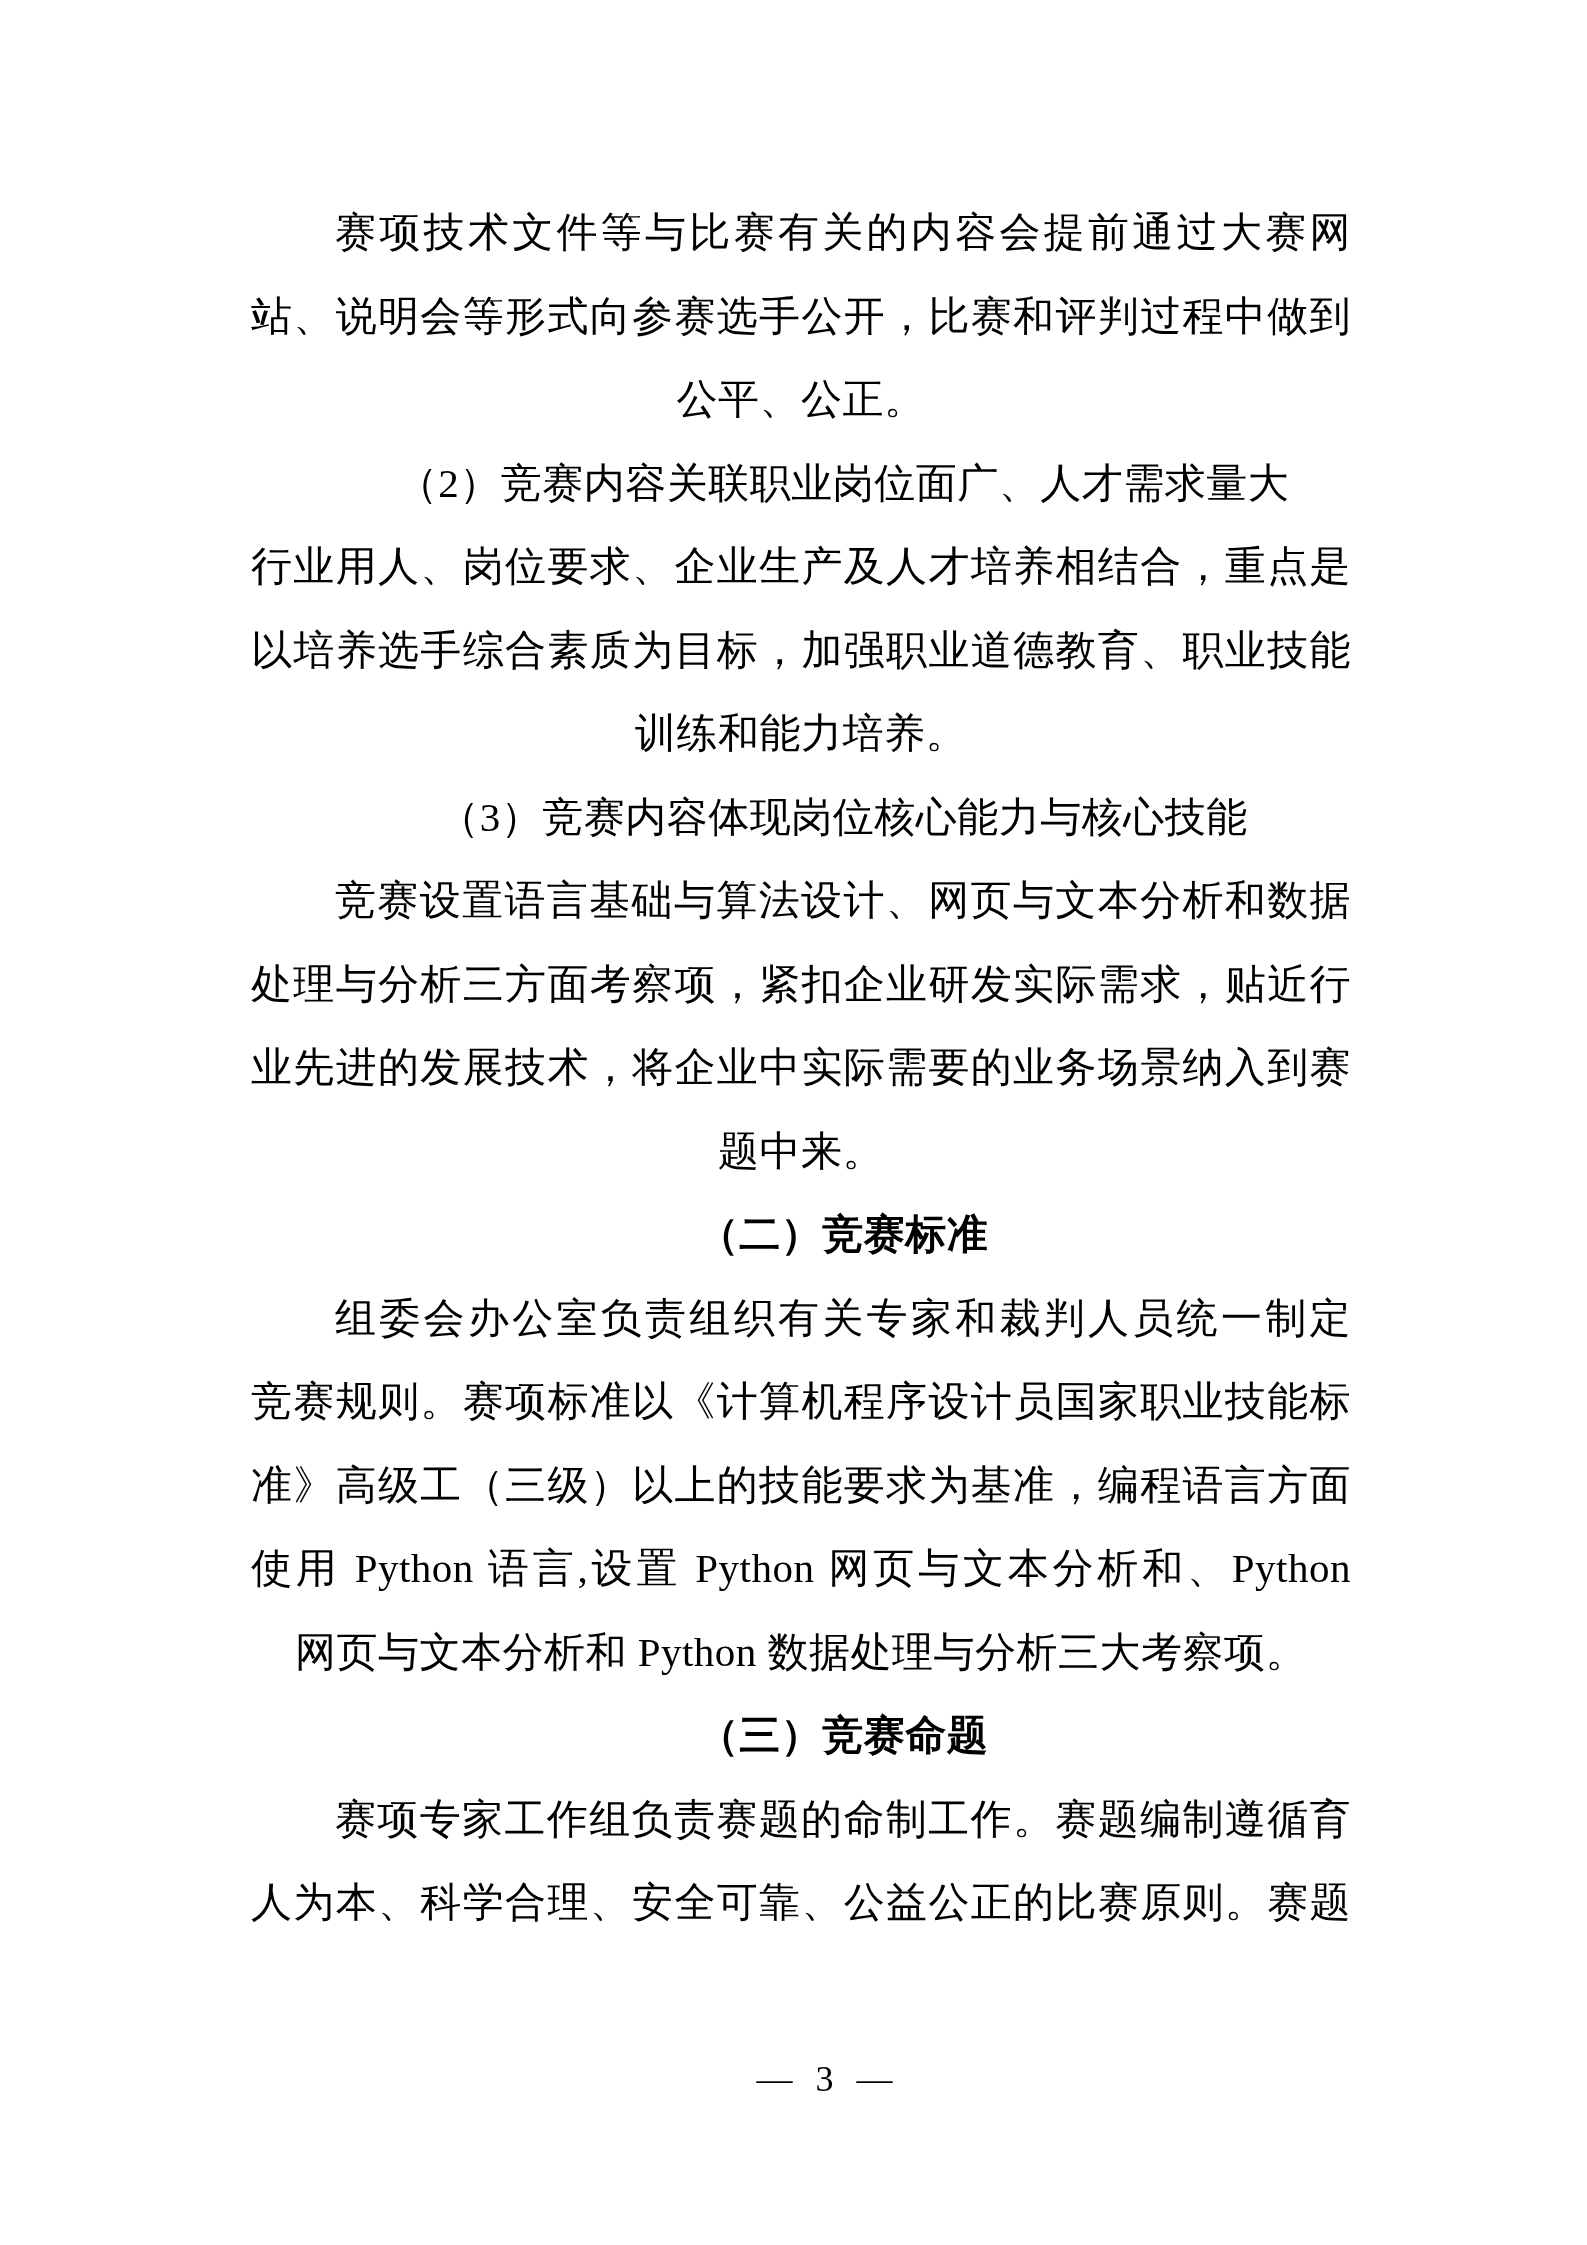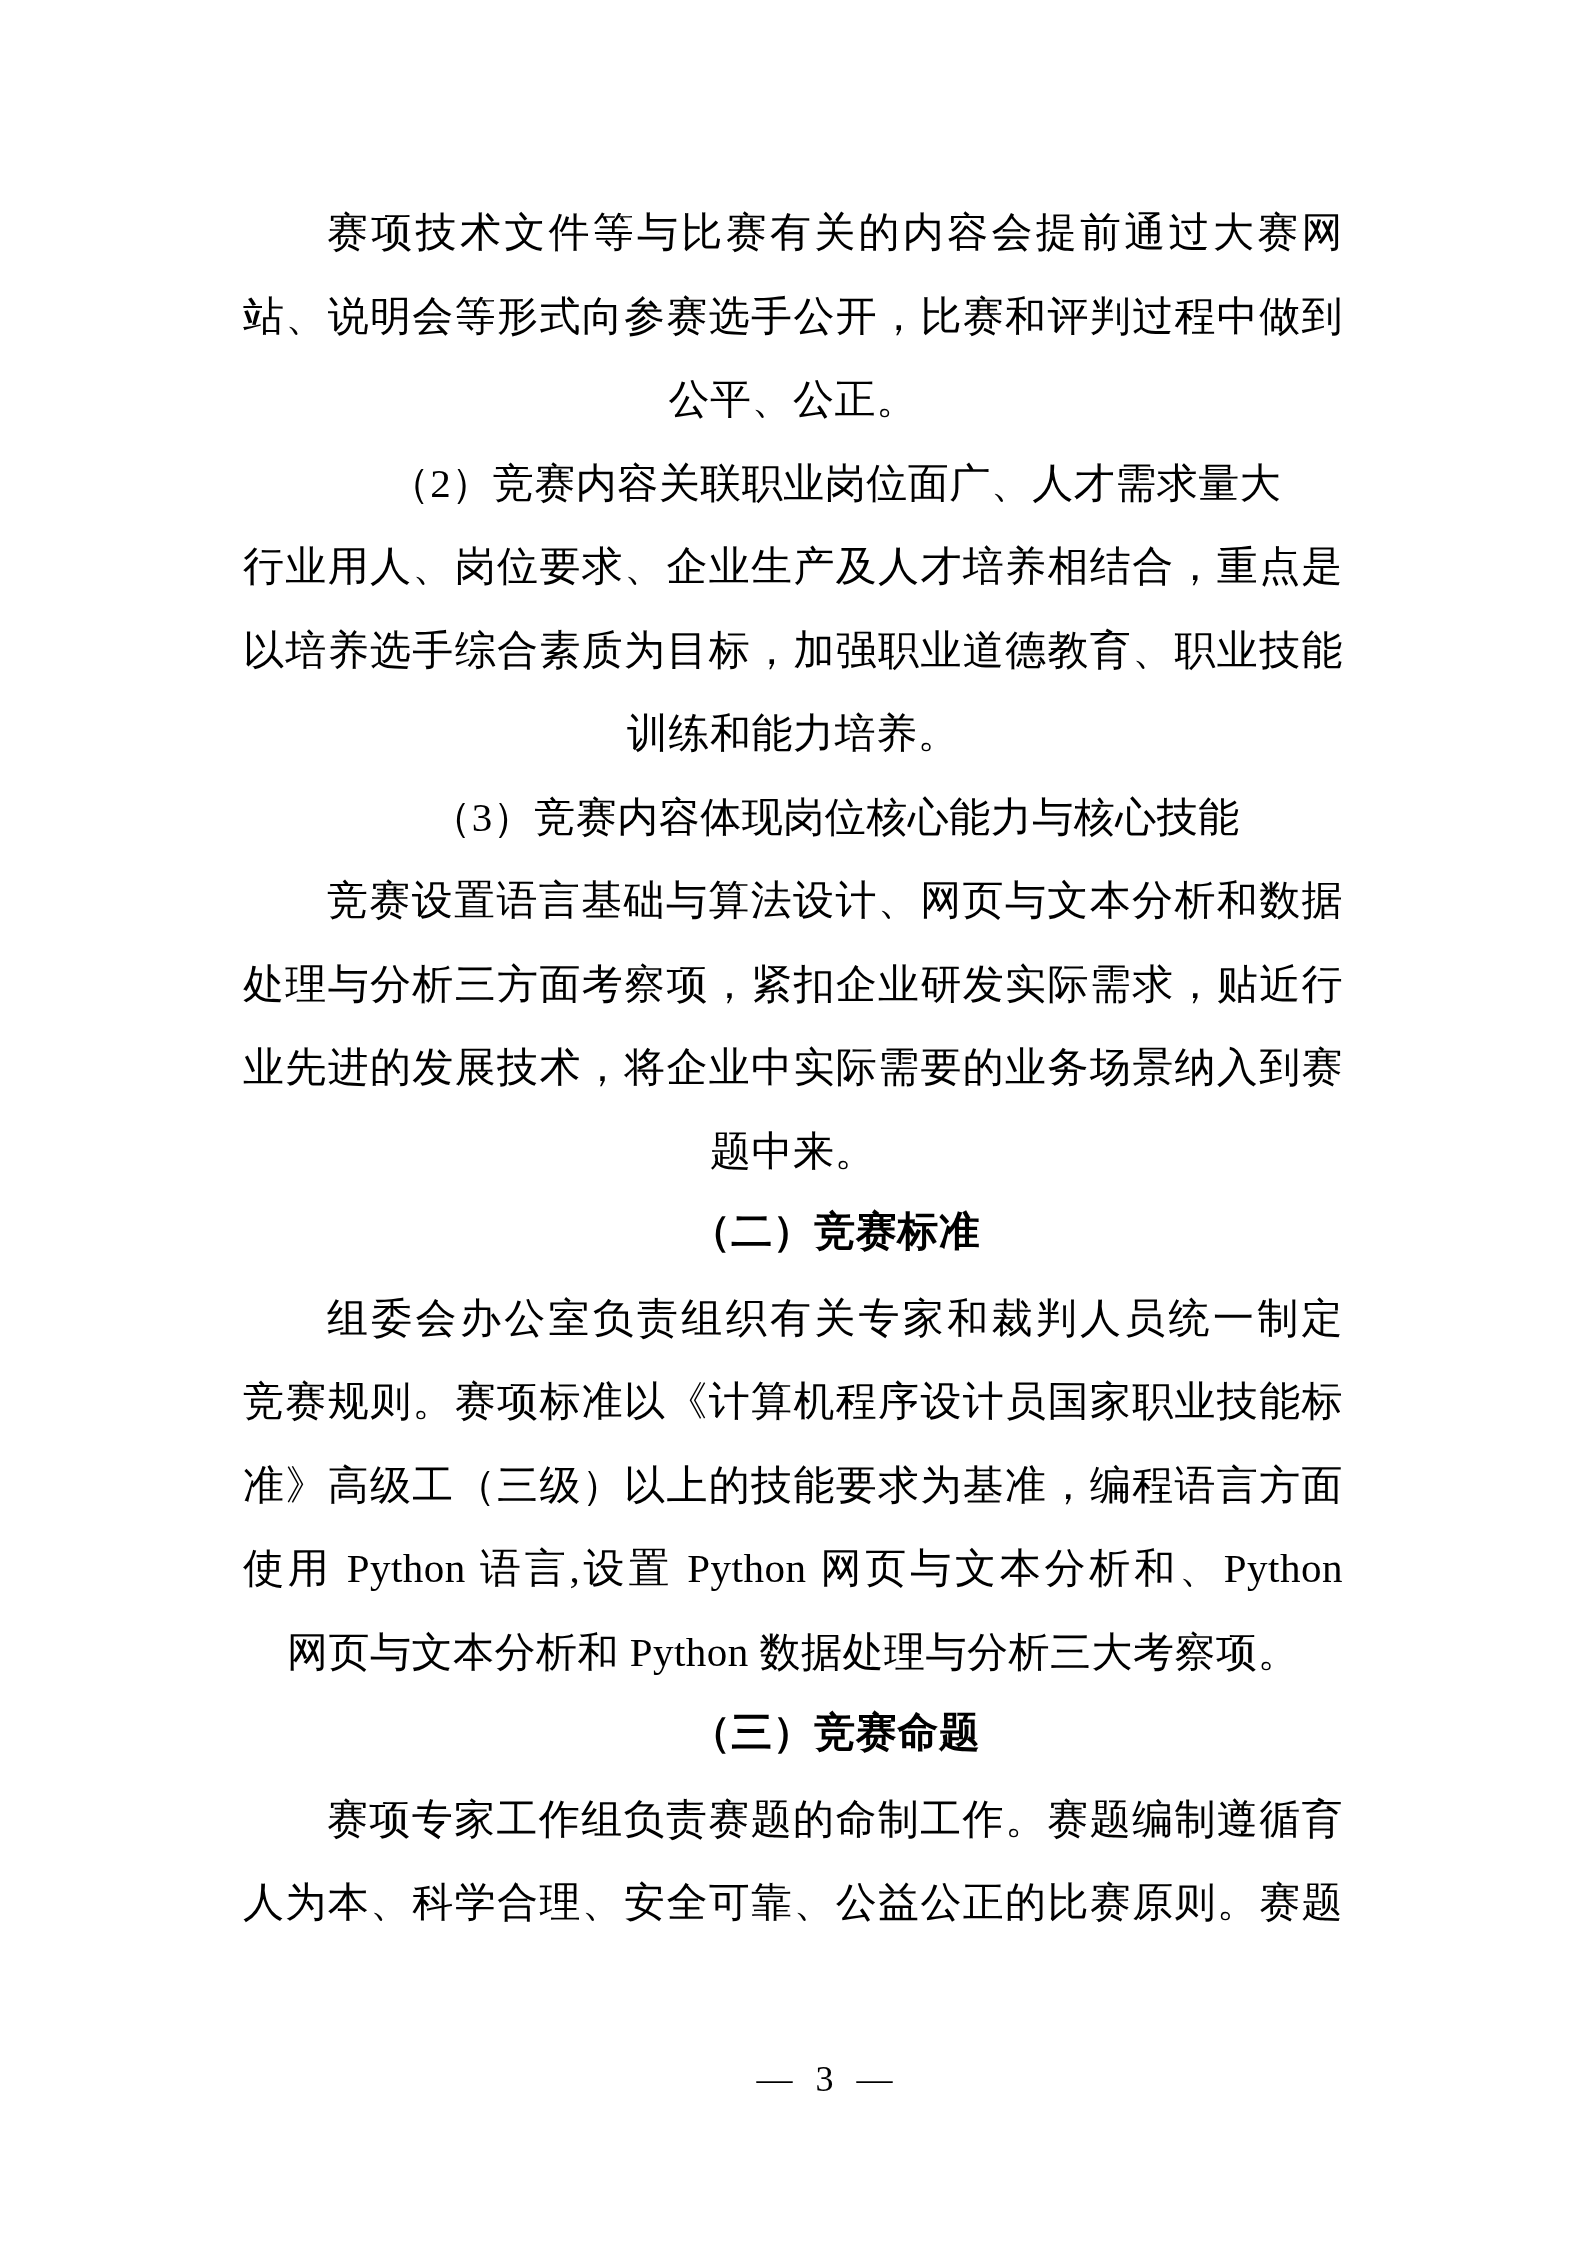--- a/index.html
+++ b/index.html
@@ -8,39 +8,39 @@
     position: relative;
     width: 1587px;
     height: 2245px;
     background: #ffffff;
     color: #000000;
     font-family: "Liberation Serif", "DejaVu Serif", serif;
     overflow: hidden;
   }
   .text-block {
     position: absolute;
-    left: 243px;
+    left: 251px;
     top: 191px;
     width: 1100px;
   }
   .line {
     height: 83.5px;
     line-height: 83.5px;
     font-size: 41px;
     white-space: nowrap;
     letter-spacing: 0.5px;
     text-align: center;
   }
   .line.justify {
     text-align: justify;
     text-align-last: justify;
     text-justify: inter-ideograph;
   }
   .line.indent { padding-left: 84px; }
-  .line.bold { font-weight: bold; font-family: Liberation Mono, monospace; }
+  .line.bold { font-weight: bold; }
   .footer {
     position: absolute;
     top: 2056px;
     left: 0;
     width: 100%;
     padding-left: 62px;
     text-align: center;
     font-size: 36px;
     line-height: 46px;
     word-spacing: 14px;

